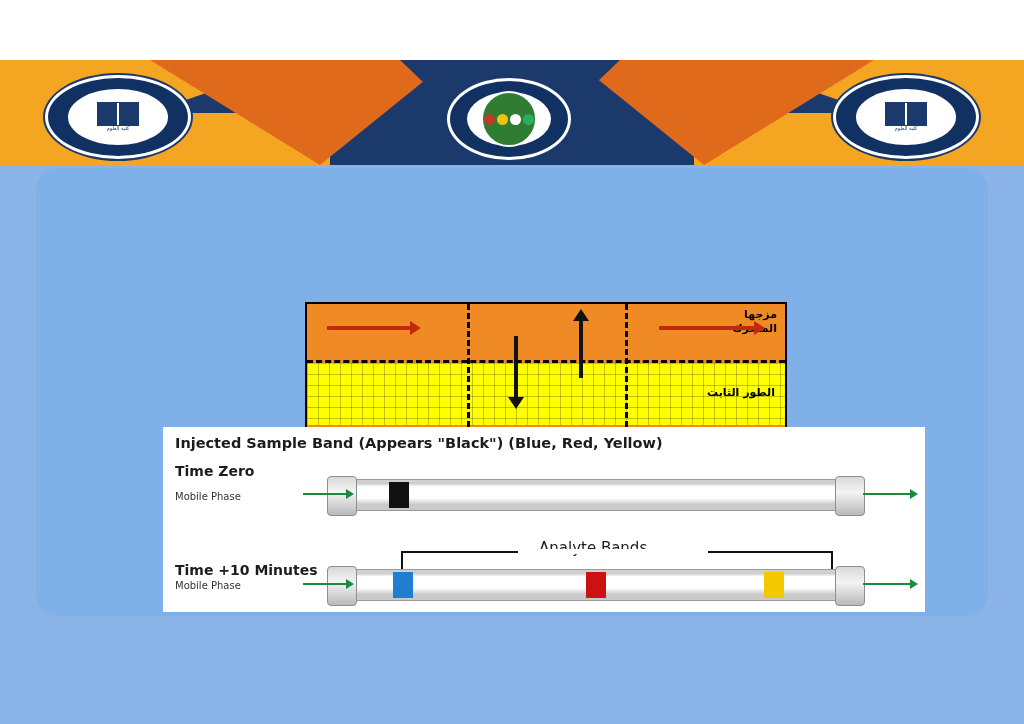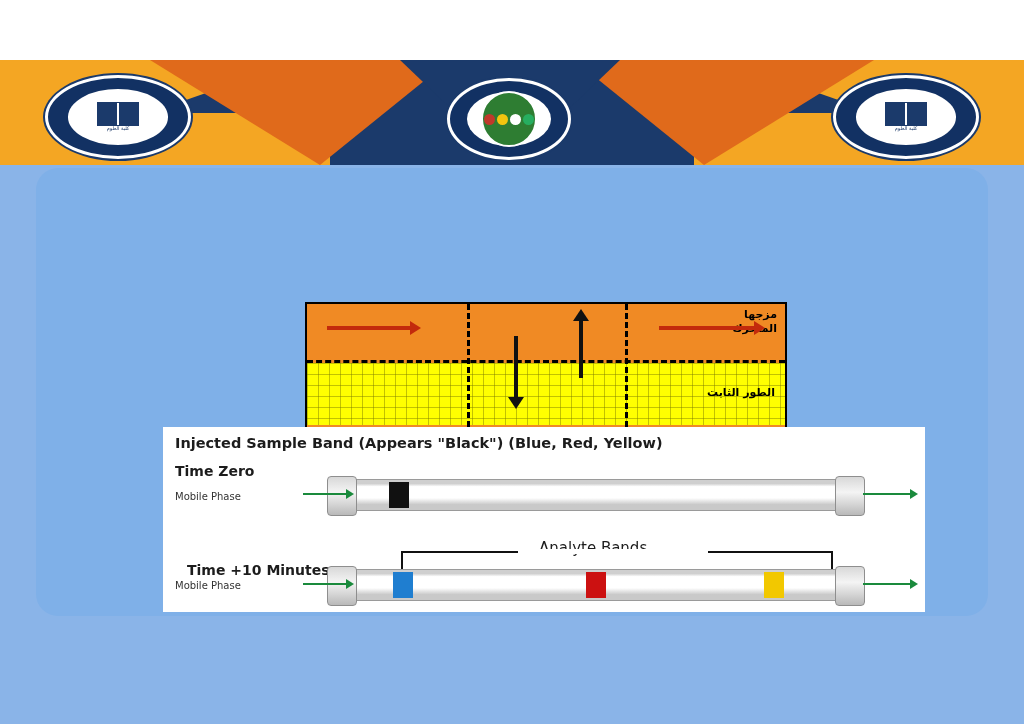--- a/index.html
+++ b/index.html
@@ -341,21 +341,20 @@
     font-family: "DejaVu Sans", sans-serif;
   }
   .t-ten {
     position: absolute;
     left: 12px;
     top: 135px;
     font-size: 14px;
     font-weight: bold;
     color: #1c1c1c;
     font-family: "DejaVu Sans", sans-serif;
-    margin-left: 12px;
   }
   .t-ten-sub {
     position: absolute;
     left: 12px;
     top: 153px;
     font-size: 10px;
     color: #333;
     font-family: "DejaVu Sans", sans-serif;
   }
 

